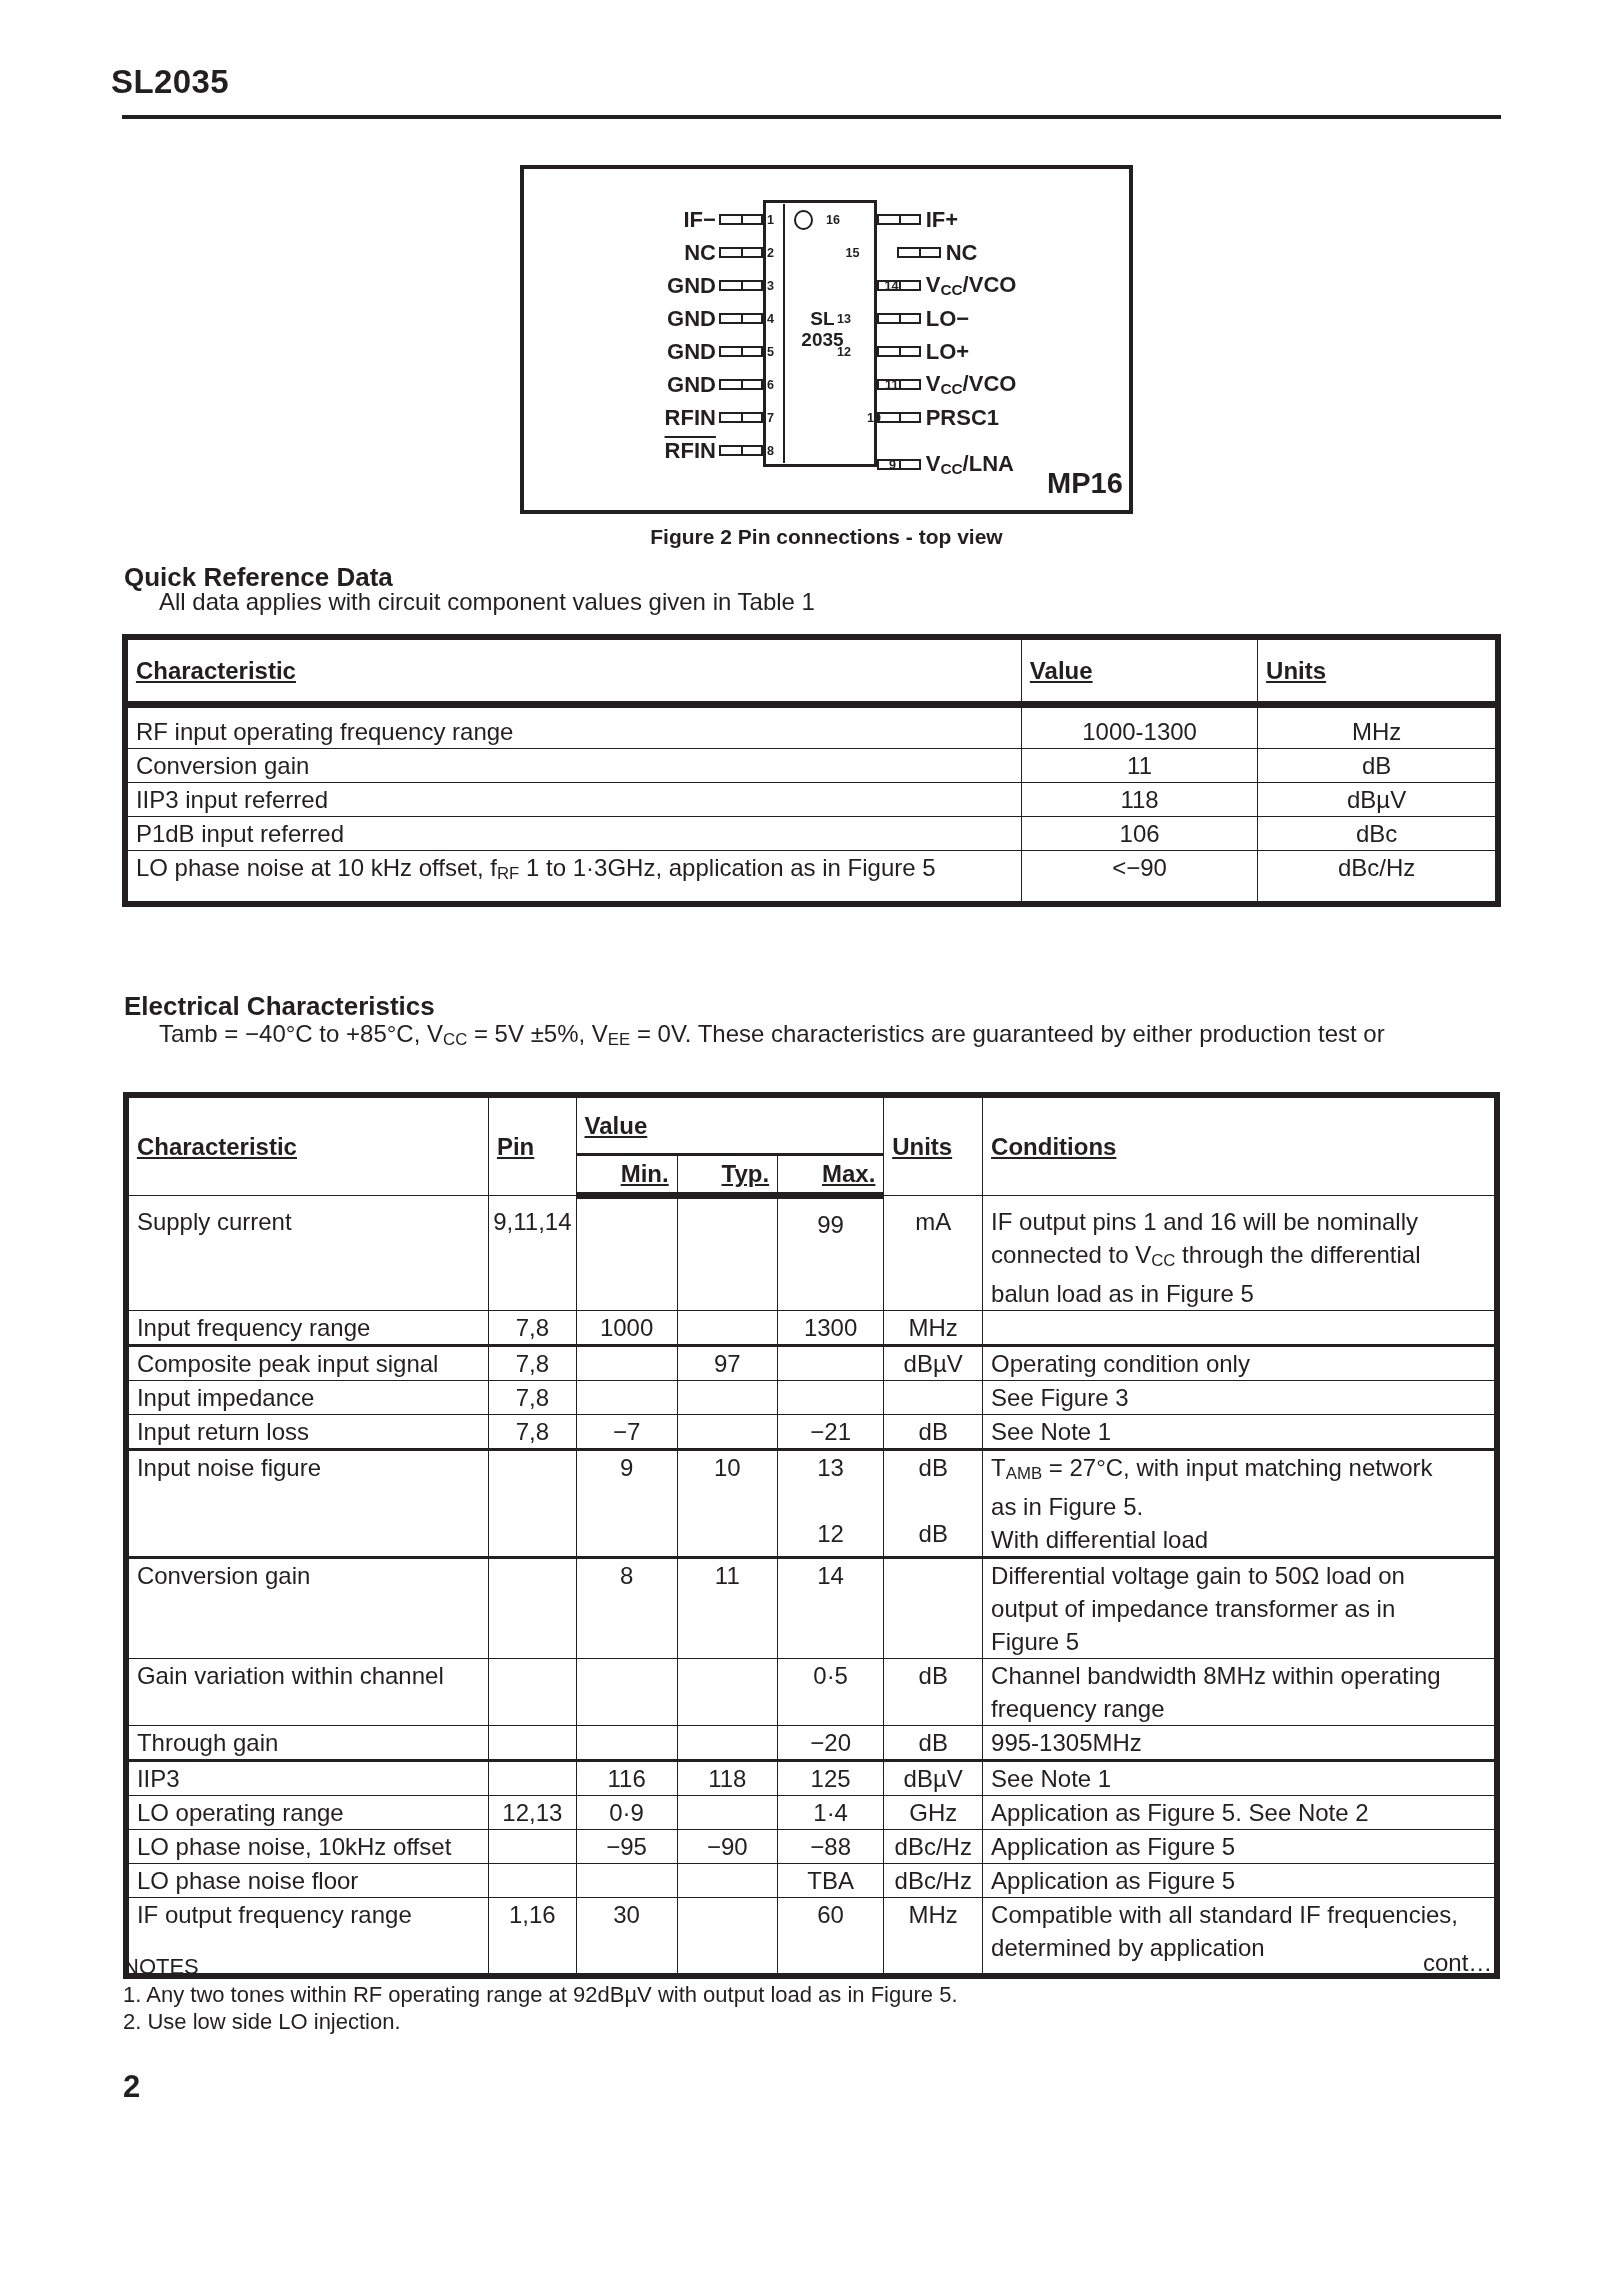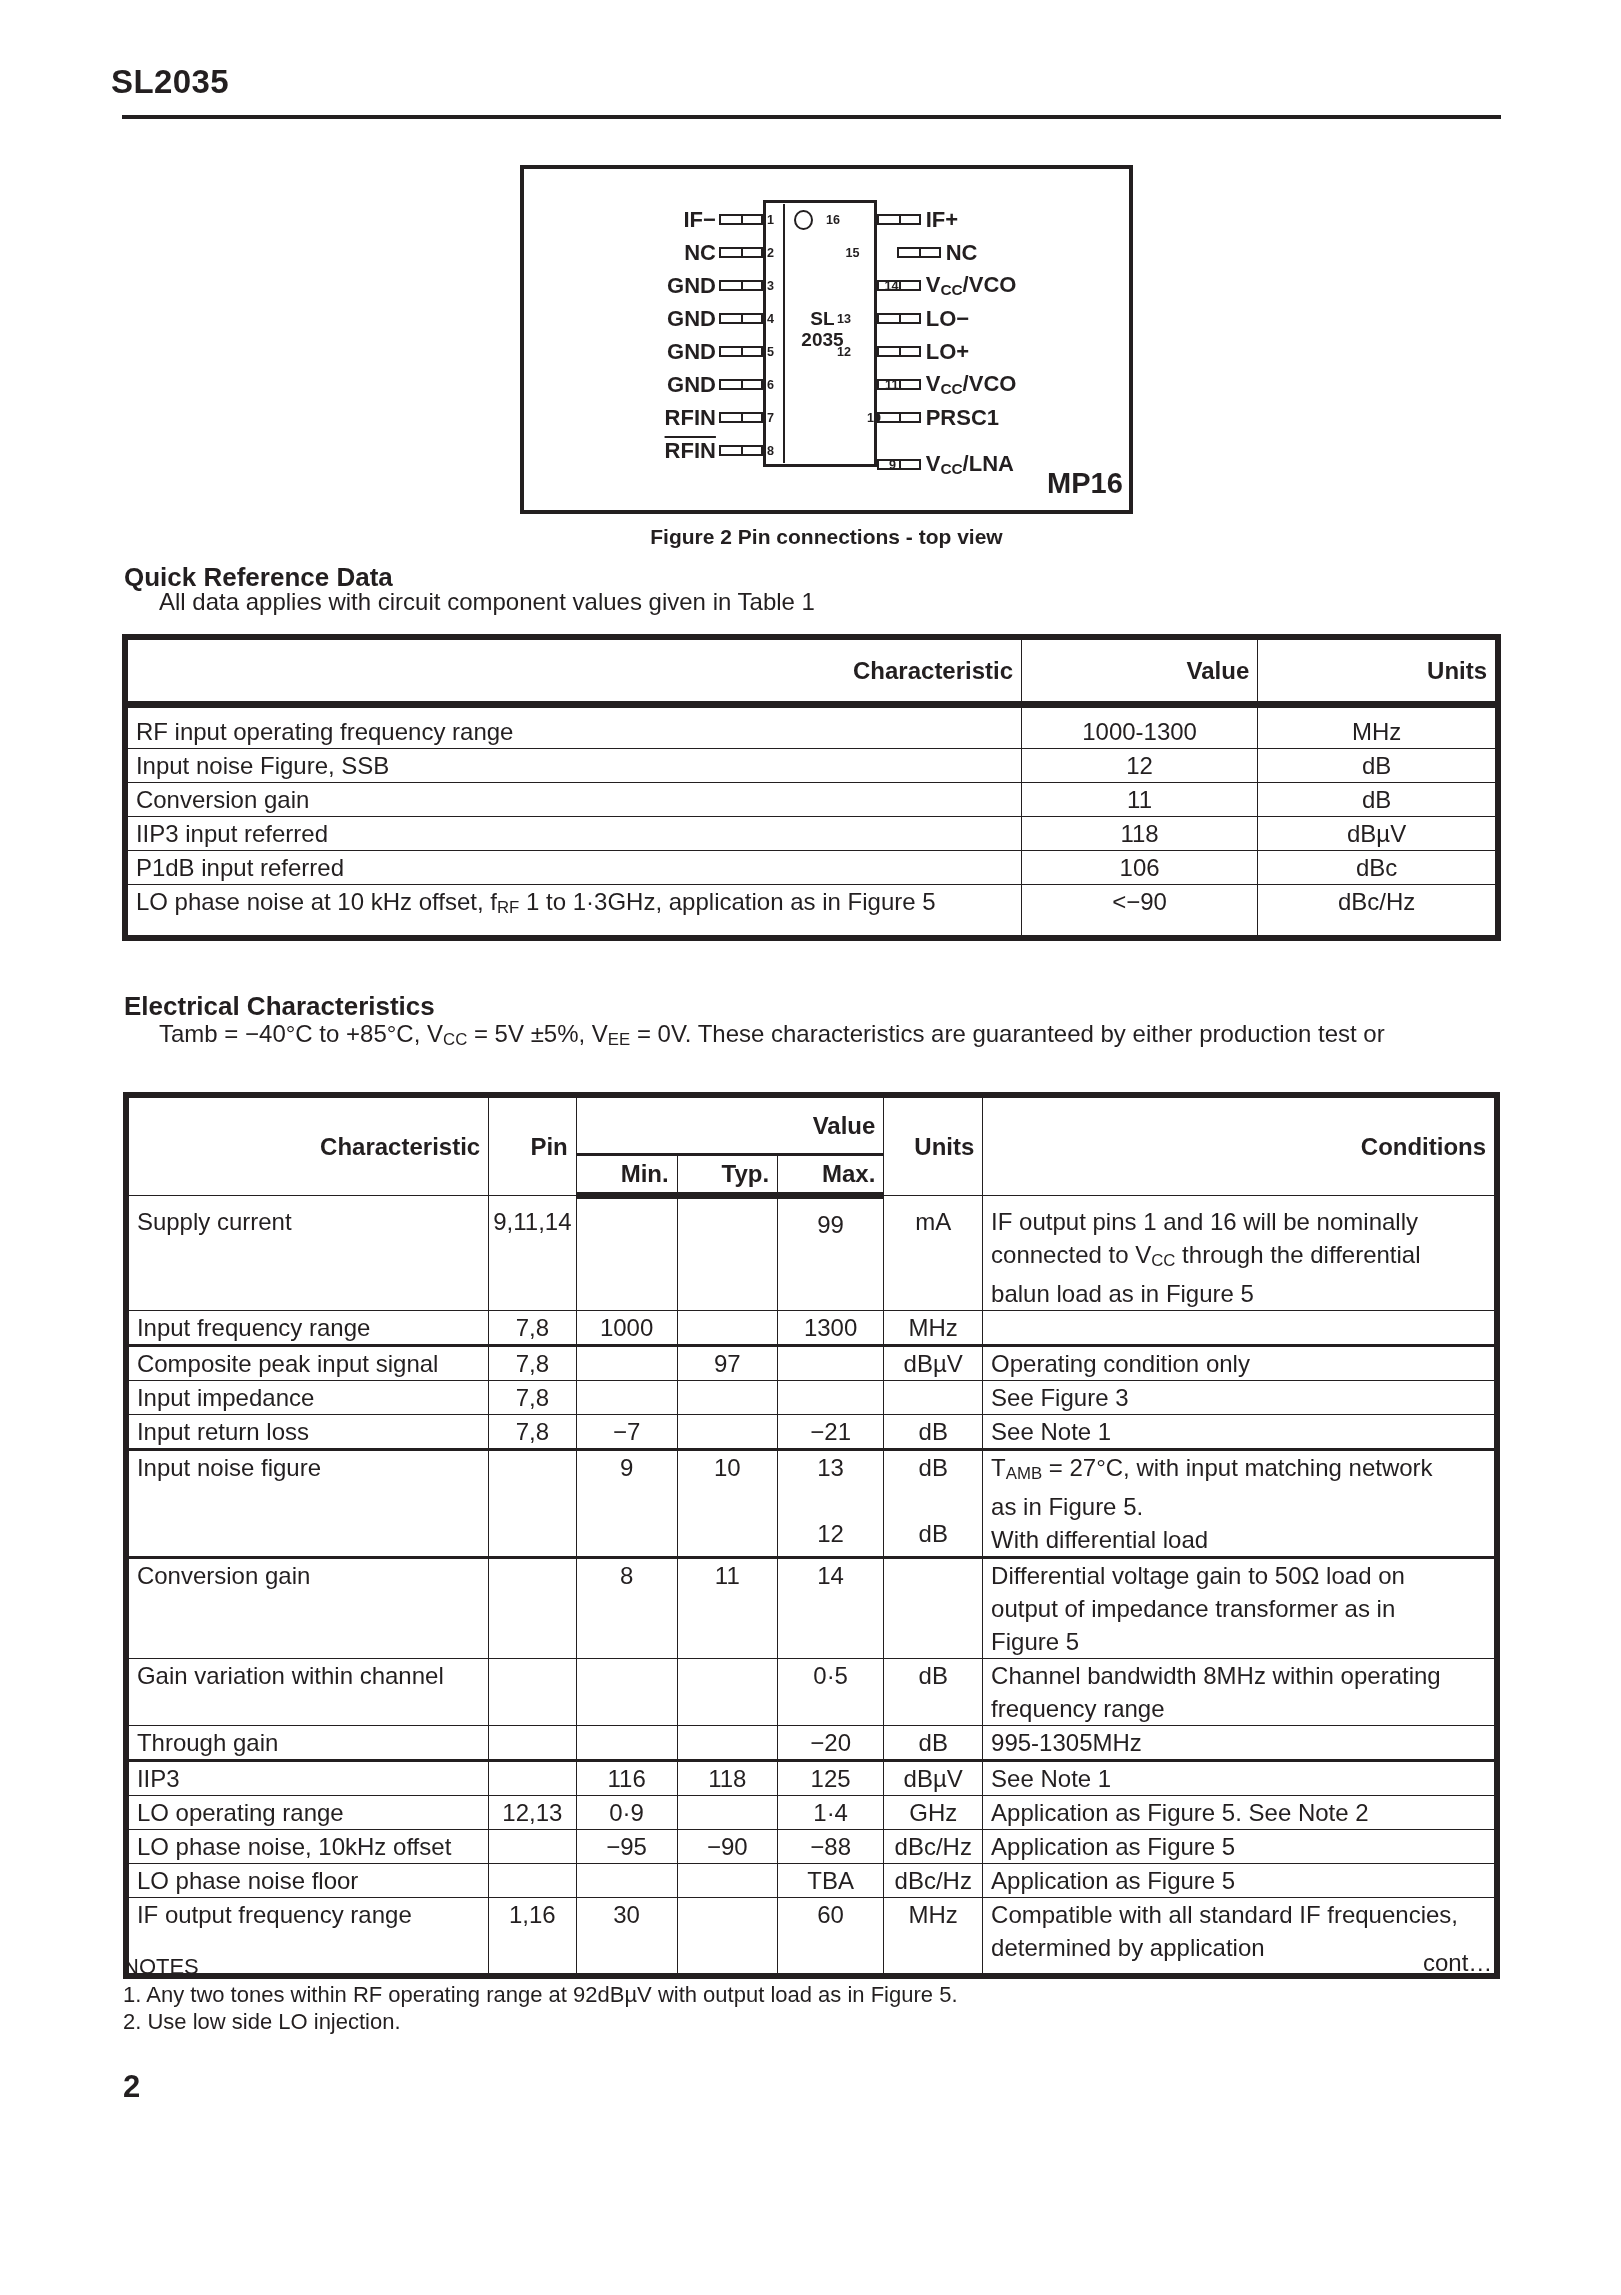--- a/index.html
+++ b/index.html
@@ -29,21 +29,21 @@
   .pkg-label { left: 1047px; top: 467px; font-weight: bold; font-size: 29px; }
   .fig-caption { left: 520px; top: 525px; width: 613px; text-align: center; font-weight: bold; font-size: 21px; }
 
   
   .section-title { font-weight: bold; font-size: 26px; line-height: 30px; left: 124px; }
   .section-sub { font-size: 24px; line-height: 33px; left: 159px; width: 1350px; }
 
   
   table { border-collapse: collapse; position: absolute; font-size: 24px; line-height: 33px; }
   td, th { border: 1.6px solid #231f20; padding: 0 7.9px; vertical-align: top; }
-  th { font-weight: bold; text-align: right; vertical-align: middle; }
+  th { font-weight: bold; text-align: left; vertical-align: middle; text-decoration: underline; }
 
   .qr-table { left: 122px; top: 634px; width: 1379px; border: 6.3px solid #231f20; }
   .qr-table thead th { height: 67px; border-bottom: 7px solid #231f20; }
   .qr-table tbody tr:first-child td { padding-top: 7.9px; }
   .qr-table tbody tr:last-child td { padding-bottom: 11px; }
   .qr-table td { border-top: 1.6px solid #231f20; border-bottom: 1.6px solid #231f20; }
   .qr-table .c-val, .qr-table .c-unit { text-align: center; }
 
   .ec-table { left: 123px; top: 1092px; width: 1377px; border: 6.3px solid #231f20; }
   .ec-table thead th { border-color: #231f20; }
@@ -175,25 +175,20 @@
       <th>Characteristic</th>
       <th>Value</th>
       <th>Units</th>
     </tr>
   </thead>
   <tbody id="qr-body">
       <tr>
         <td>RF input operating frequency range</td>
         <td class="c-val">1000-1300</td>
         <td class="c-unit">MHz</td>
-      </tr>
-      <tr>
-        <td>Input noise Figure, SSB</td>
-        <td class="c-val">12</td>
-        <td class="c-unit">dB</td>
       </tr>
       <tr>
         <td>Conversion gain</td>
         <td class="c-val">11</td>
         <td class="c-unit">dB</td>
       </tr>
       <tr>
         <td>IIP3 input referred</td>
         <td class="c-val">118</td>
         <td class="c-unit">dBµV</td>

